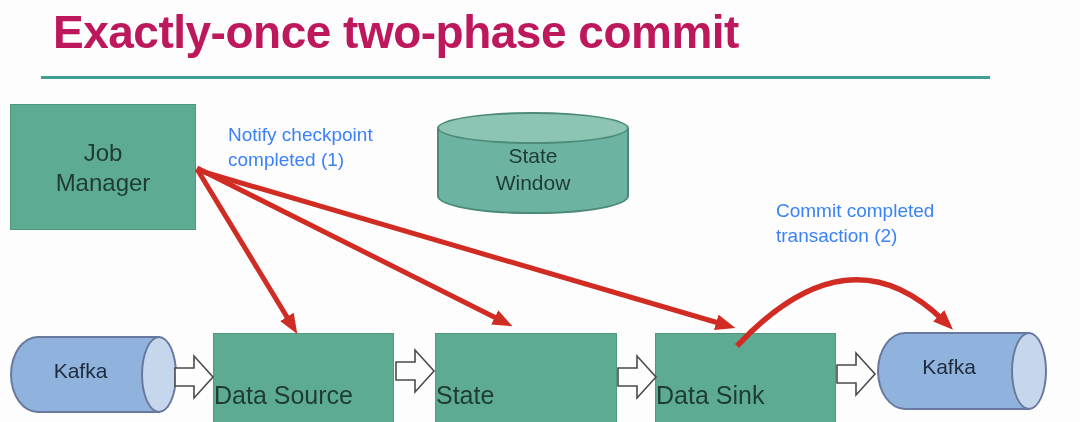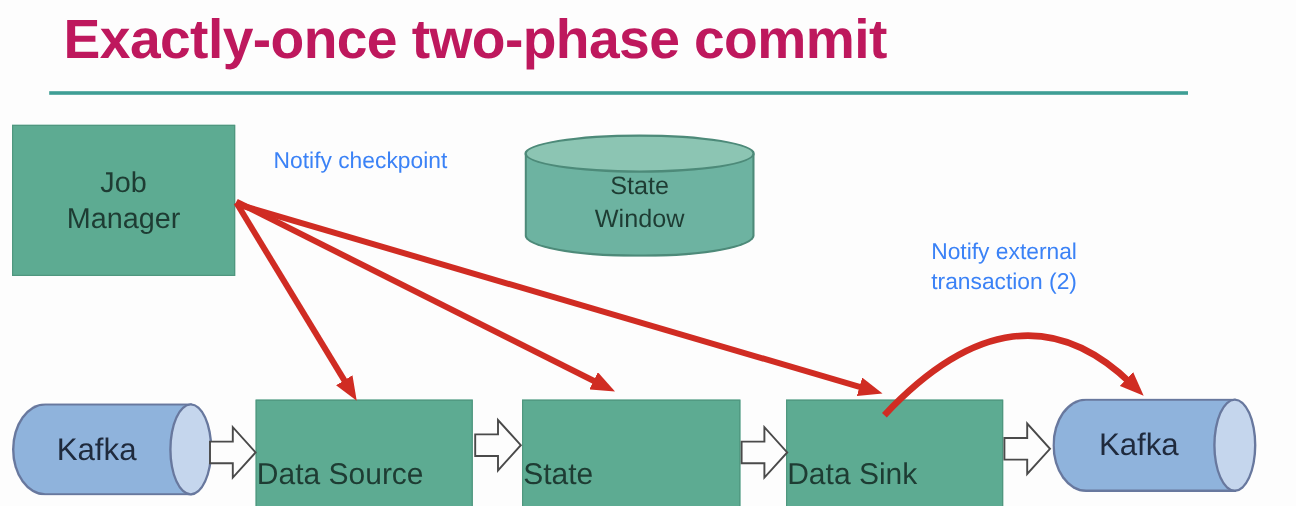--- a/index.html
+++ b/index.html
@@ -62,21 +62,21 @@
     position:absolute; left:0; top:0; bottom:0; right:17px;
     background:#8fb3dc; border:2px solid #68789e; border-right:none;
     border-radius:28px 0 0 28px / 39px 0 0 39px;
   }
   .k-cap {
     position:absolute; right:0; top:0; bottom:0; width:36px;
     background:#c5d6ed; border:2px solid #68789e; border-radius:50%;
   }
   .kafka .lbl {
     position:absolute; left:0; right:26px; top:23px;
-    text-align:center; font-size:26px; color:#1f2a3d;
+    text-align:center; font-size:21px; color:#1f2a3d;
   }
   
   .ann {
     position:absolute; color:#3b82f6;
     font-size:19px; line-height:25px;
   }
   .ann-notify { left:228px; top:122px; }
   .ann-commit { left:776px; top:198px; }
   
   .overlay {
@@ -127,23 +127,24 @@
   </div>
 
   <div class="kafka kafka-right">
     <div class="k-body"></div>
     <div class="k-cap"></div>
     <div class="lbl">Kafka</div>
   </div>
 
   <div class="ann ann-notify">
     <div>Notify checkpoint</div>
+    <div>completed (1)</div>
   </div>
   <div class="ann ann-commit">
-    <div>Notify external</div>
+    <div>Commit completed</div>
     <div>transaction (2)</div>
   </div>
 
   <svg class="overlay" viewBox="0 0 1080 422">
     <defs>
       <marker id="redHead" markerUnits="userSpaceOnUse" markerWidth="20" markerHeight="16" viewBox="0 0 10 8" refX="3" refY="4" orient="auto">
         <polygon points="0,0 10,4 0,8" fill="#d02c23"></polygon>
       </marker>
       <polygon id="flowArrow" points="0,-9 19,-9 19,-21 38,0 19,21 19,9 0,9" stroke-width="1.6" fill="#fdfdfd"></polygon>
     </defs>

